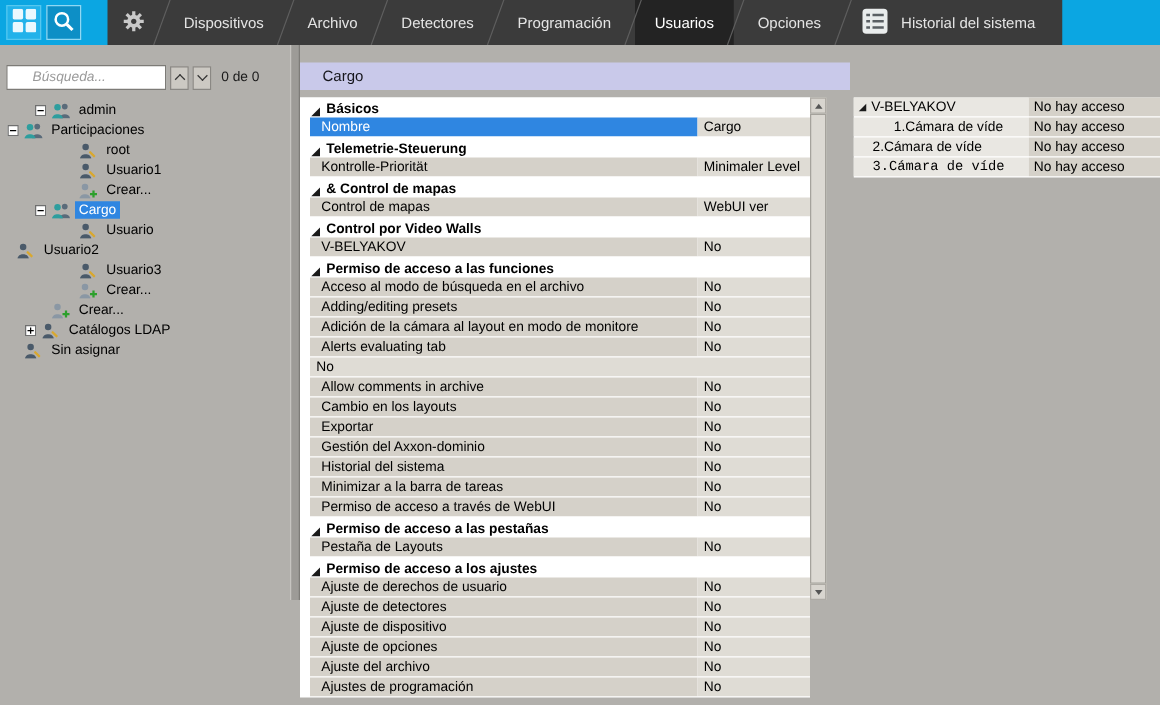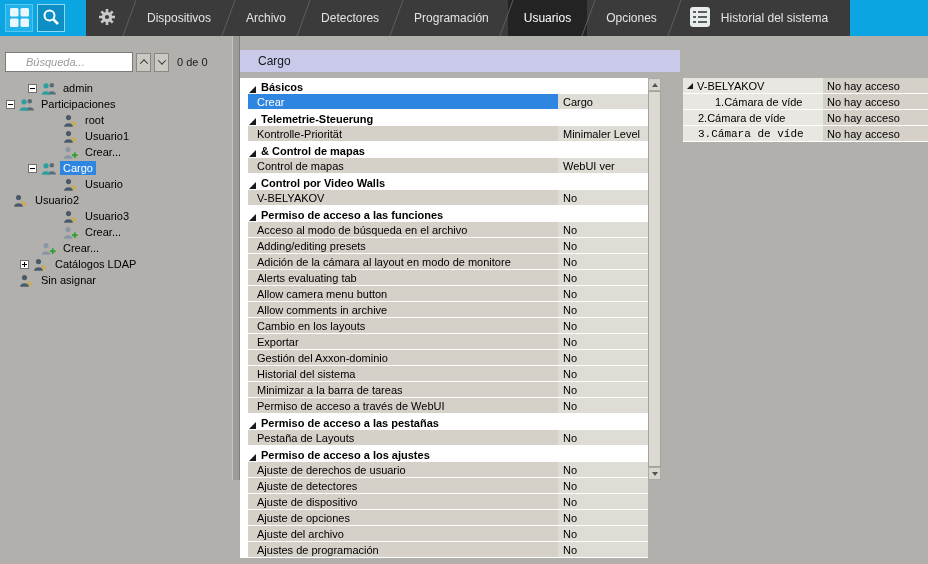--- a/index.html
+++ b/index.html
@@ -346,21 +346,21 @@
         <span>Cargo</span>
       </div>
       <div class="work">
         <div class="prop-grid">
             <div class="pg-row pg-section">
               <span class="tri"></span>
               <span class="pg-section-label">Básicos</span>
             </div>
             <div class="pg-row pg-prop sel">
               <span class="pg-gutter"></span>
-              <span class="pg-name">Crear</span>
+              <span class="pg-name">Nombre</span>
               <span class="pg-value">Cargo</span>
             </div>
             <div class="pg-row pg-section">
               <span class="tri"></span>
               <span class="pg-section-label">Telemetrie-Steuerung</span>
             </div>
             <div class="pg-row pg-prop">
               <span class="pg-gutter"></span>
               <span class="pg-name">Kontrolle-Priorität</span>
               <span class="pg-value">Minimaler Level</span>
@@ -402,21 +402,20 @@
               <span class="pg-name">Adición de la cámara al layout en modo de monitore</span>
               <span class="pg-value">No</span>
             </div>
             <div class="pg-row pg-prop">
               <span class="pg-gutter"></span>
               <span class="pg-name">Alerts evaluating tab</span>
               <span class="pg-value">No</span>
             </div>
             <div class="pg-row pg-prop">
               <span class="pg-gutter"></span>
-              <span class="pg-name">Allow camera menu button</span>
               <span class="pg-value">No</span>
             </div>
             <div class="pg-row pg-prop">
               <span class="pg-gutter"></span>
               <span class="pg-name">Allow comments in archive</span>
               <span class="pg-value">No</span>
             </div>
             <div class="pg-row pg-prop">
               <span class="pg-gutter"></span>
               <span class="pg-name">Cambio en los layouts</span>

